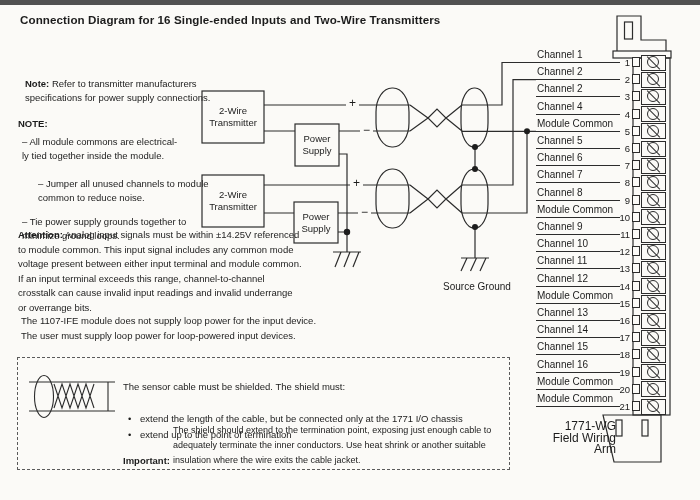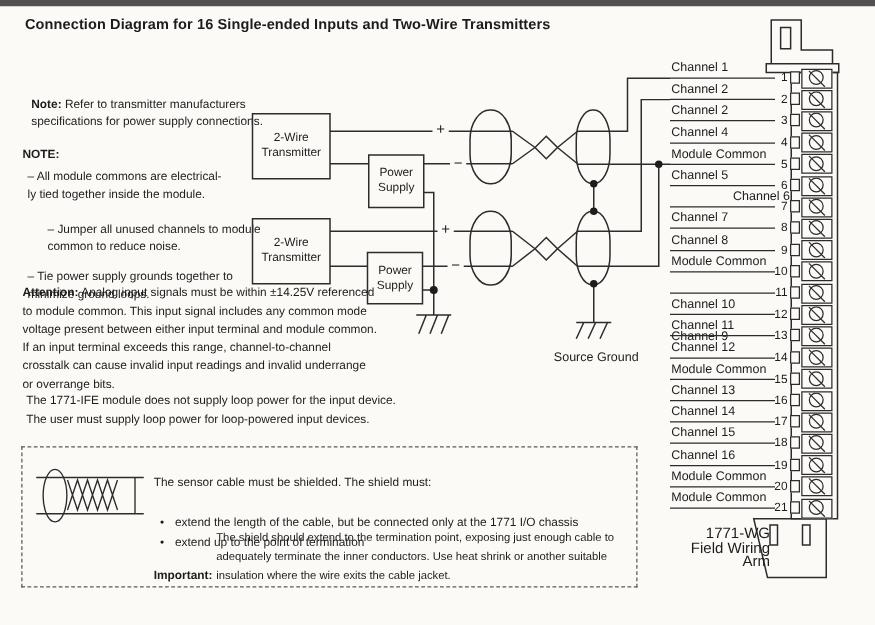--- a/index.html
+++ b/index.html
@@ -47,21 +47,21 @@
 <div class="abs doc pre" style="left:22px; top:183px; width:210px;">– Tie power supply grounds together to
 minimize ground loops.</div>
 
 <div class="abs doc14 pre" style="left:18px; top:228px; width:320px;"><span class="b">Attention:</span> <span>Analog input signals must be within ±14.25V referenced
 to module common. This input signal includes any common mode
 voltage present between either input terminal and module common.
 If an input terminal exceeds this range, channel-to-channel
 crosstalk can cause invalid input readings and invalid underrange
 or overrange bits.</span></div>
 
-<div class="abs doc14 pre" style="left:21px; top:314px; width:330px;">The 1771-IFE module does not supply loop power for the input device.
+<div class="abs doc14 pre" style="left:21px; top:314px; width:330px;">The 1107-IFE module does not supply loop power for the input device.
 The user must supply loop power for loop-powered input devices.</div>
 
 <div class="abs dashedbox"></div>
 
 <svg class="abs" style="left:26px; top:371px;" width="96" height="52" viewBox="0 0 96 52">
   <g fill="none" stroke="#2c2c2c" stroke-width="1.1">
     <path d="M3,11 H89 M3,40 H89 M82,11 V40"></path>
     <path d="M28,37 L36,13 L44,37 L52,13 L60,37 L68,13 M28,13 L36,37 L44,13 L52,37 L60,13 L68,37"></path>
     <ellipse cx="18" cy="25.5" rx="9.5" ry="21"></ellipse>
   </g>
@@ -176,21 +176,21 @@
       <i class="tslash"></i>
     </div>
     <div class="tlabel" style="left: 537px; top: 134px;">Channel 5</div>
     <div class="tline" style="left: 536px; top: 147.9px;"></div>
     <div class="tnum" style="left: 612px; top: 142px;">6</div>
     <div class="tplate" style="left: 632px; top: 143px;"></div>
     <div class="tsquare" style="left: 641px; top: 140.5px;">
       <i class="tcircle"></i>
       <i class="tslash"></i>
     </div>
-    <div class="tlabel" style="left: 537px; top: 151.2px; text-align: right;">Channel 6</div>
+    <div class="tlabel" style="left: 537px; top: 151.2px;">Channel 6</div>
     <div class="tline" style="left: 536px; top: 165.1px;"></div>
     <div class="tnum" style="left: 612px; top: 159.2px;">7</div>
     <div class="tplate" style="left: 632px; top: 160.2px;"></div>
     <div class="tsquare" style="left: 641px; top: 157.7px;">
       <i class="tcircle"></i>
       <i class="tslash"></i>
     </div>
     <div class="tlabel" style="left: 537px; top: 168.4px;">Channel 7</div>
     <div class="tline" style="left: 536px; top: 182.3px;"></div>
     <div class="tnum" style="left: 612px; top: 176.4px;">8</div>
@@ -208,21 +208,21 @@
       <i class="tslash"></i>
     </div>
     <div class="tlabel" style="left: 537px; top: 202.8px;">Module Common</div>
     <div class="tline" style="left: 536px; top: 216.7px;"></div>
     <div class="tnum" style="left: 612px; top: 210.8px;">10</div>
     <div class="tplate" style="left: 632px; top: 211.8px;"></div>
     <div class="tsquare" style="left: 641px; top: 209.3px;">
       <i class="tcircle"></i>
       <i class="tslash"></i>
     </div>
-    <div class="tlabel" style="left: 537px; top: 220px; margin-top: 43px;">Channel 9</div>
+    <div class="tlabel" style="left: 537px; top: 220px;">Channel 9</div>
     <div class="tline" style="left: 536px; top: 233.9px;"></div>
     <div class="tnum" style="left: 612px; top: 228px;">11</div>
     <div class="tplate" style="left: 632px; top: 229px;"></div>
     <div class="tsquare" style="left: 641px; top: 226.5px;">
       <i class="tcircle"></i>
       <i class="tslash"></i>
     </div>
     <div class="tlabel" style="left: 537px; top: 237.2px;">Channel 10</div>
     <div class="tline" style="left: 536px; top: 251.1px;"></div>
     <div class="tnum" style="left: 612px; top: 245.2px;">12</div>

